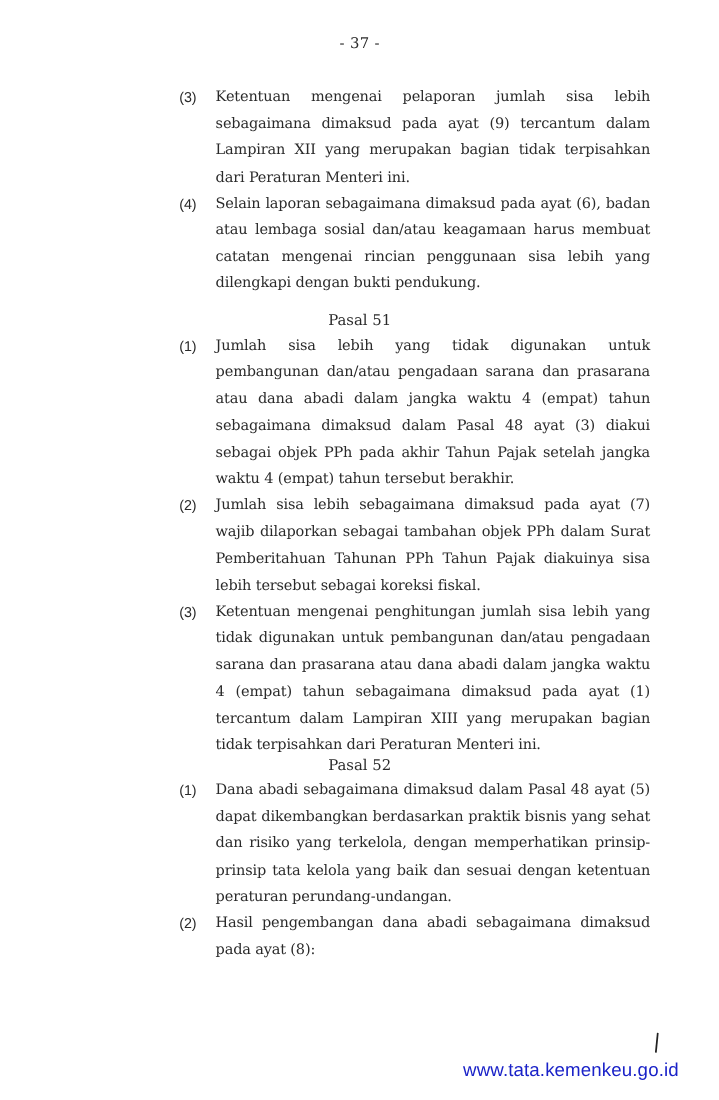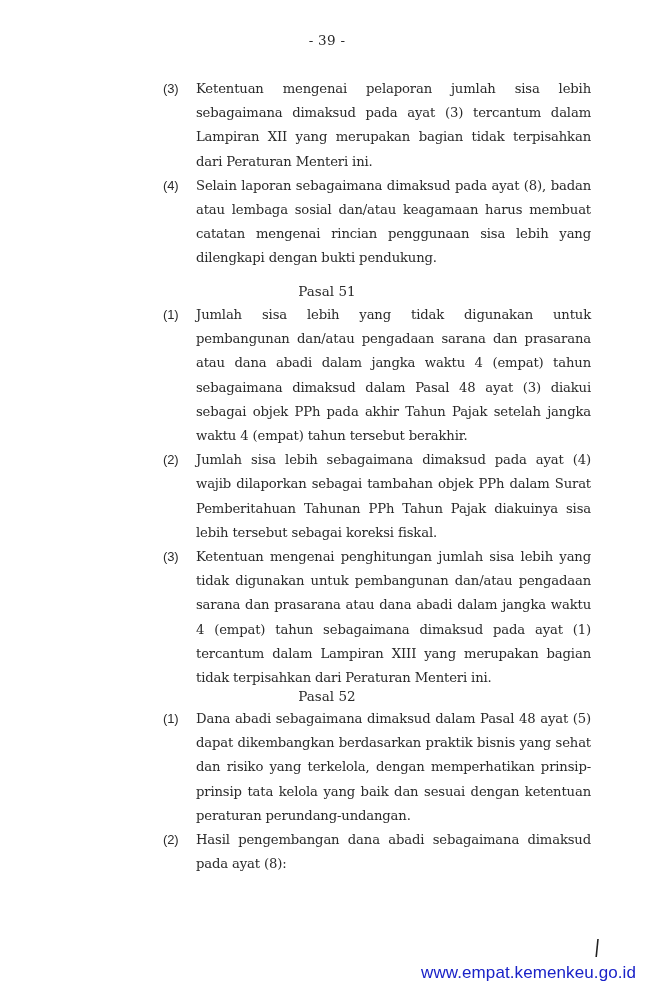--- a/index.html
+++ b/index.html
@@ -13,43 +13,43 @@
   .item .num { position: absolute; left: 0; top: 0; font-family: "Liberation Sans", sans-serif; font-size: 13px; }
   .item .txt { display: block; }
   .heading { position: absolute; left: 0; width: 754px; text-align: center; font-size: 13.5px; }
   .footer-mark { position: absolute; left: 595px; top: 938px; width: 4px; height: 20px; }
   .footer-url { position: absolute; left: 421px; top: 963px; font-family: "Liberation Sans", sans-serif;
                 font-size: 17px; color: #1a22c8; letter-spacing: 0.1px; }
 </style>
 </head>
 <body>
 
-<div class="page-number">- 39 -</div>
+<div class="page-number">- 37 -</div>
 
 <div class="block" style="top:77px;">
   <div class="item">
     <span class="num">(3)</span>
-    <span class="txt">Ketentuan mengenai pelaporan jumlah sisa lebih sebagaimana dimaksud pada ayat (3) tercantum dalam Lampiran XII yang merupakan bagian tidak terpisahkan dari Peraturan Menteri ini.</span>
+    <span class="txt">Ketentuan mengenai pelaporan jumlah sisa lebih sebagaimana dimaksud pada ayat (9) tercantum dalam Lampiran XII yang merupakan bagian tidak terpisahkan dari Peraturan Menteri ini.</span>
   </div>
   <div class="item">
     <span class="num">(4)</span>
-    <span class="txt">Selain laporan sebagaimana dimaksud pada ayat (8), badan atau lembaga sosial dan/atau keagamaan harus membuat catatan mengenai rincian penggunaan sisa lebih yang dilengkapi dengan bukti pendukung.</span>
+    <span class="txt">Selain laporan sebagaimana dimaksud pada ayat (6), badan atau lembaga sosial dan/atau keagamaan harus membuat catatan mengenai rincian penggunaan sisa lebih yang dilengkapi dengan bukti pendukung.</span>
   </div>
 </div>
 
 <div class="heading" style="top:283px; left:-50px;">Pasal 51</div>
 
 <div class="block" style="top:303px;">
   <div class="item">
     <span class="num">(1)</span>
     <span class="txt">Jumlah sisa lebih yang tidak digunakan untuk pembangunan dan/atau pengadaan sarana dan prasarana atau dana abadi dalam jangka waktu 4 (empat) tahun sebagaimana dimaksud dalam Pasal 48 ayat (3) diakui sebagai objek PPh pada akhir Tahun Pajak setelah jangka waktu 4 (empat) tahun tersebut berakhir.</span>
   </div>
   <div class="item">
     <span class="num">(2)</span>
-    <span class="txt">Jumlah sisa lebih sebagaimana dimaksud pada ayat (4) wajib dilaporkan sebagai tambahan objek PPh dalam Surat Pemberitahuan Tahunan PPh Tahun Pajak diakuinya sisa lebih tersebut sebagai koreksi fiskal.</span>
+    <span class="txt">Jumlah sisa lebih sebagaimana dimaksud pada ayat (7) wajib dilaporkan sebagai tambahan objek PPh dalam Surat Pemberitahuan Tahunan PPh Tahun Pajak diakuinya sisa lebih tersebut sebagai koreksi fiskal.</span>
   </div>
   <div class="item">
     <span class="num">(3)</span>
     <span class="txt">Ketentuan mengenai penghitungan jumlah sisa lebih yang tidak digunakan untuk pembangunan dan/atau pengadaan sarana dan prasarana atau dana abadi dalam jangka waktu 4 (empat) tahun sebagaimana dimaksud pada ayat (1) tercantum dalam Lampiran XIII yang merupakan bagian tidak terpisahkan dari Peraturan Menteri ini.</span>
   </div>
 </div>
 
 <div class="heading" style="top:688px; left:-50px;">Pasal 52</div>
 
 <div class="block" style="top:707px;">
@@ -60,13 +60,13 @@
   <div class="item">
     <span class="num">(2)</span>
     <span class="txt">Hasil pengembangan dana abadi sebagaimana dimaksud pada ayat (8):</span>
   </div>
 </div>
 
 <svg class="footer-mark" viewBox="0 0 4 20">
   <path d="M3 1 L1.2 19" stroke="#222" stroke-width="1.6" fill="none"></path>
 </svg>
 
-<div class="footer-url">www.empat.kemenkeu.go.id</div>
+<div class="footer-url">www.tata.kemenkeu.go.id</div>
 
 </body></html>

